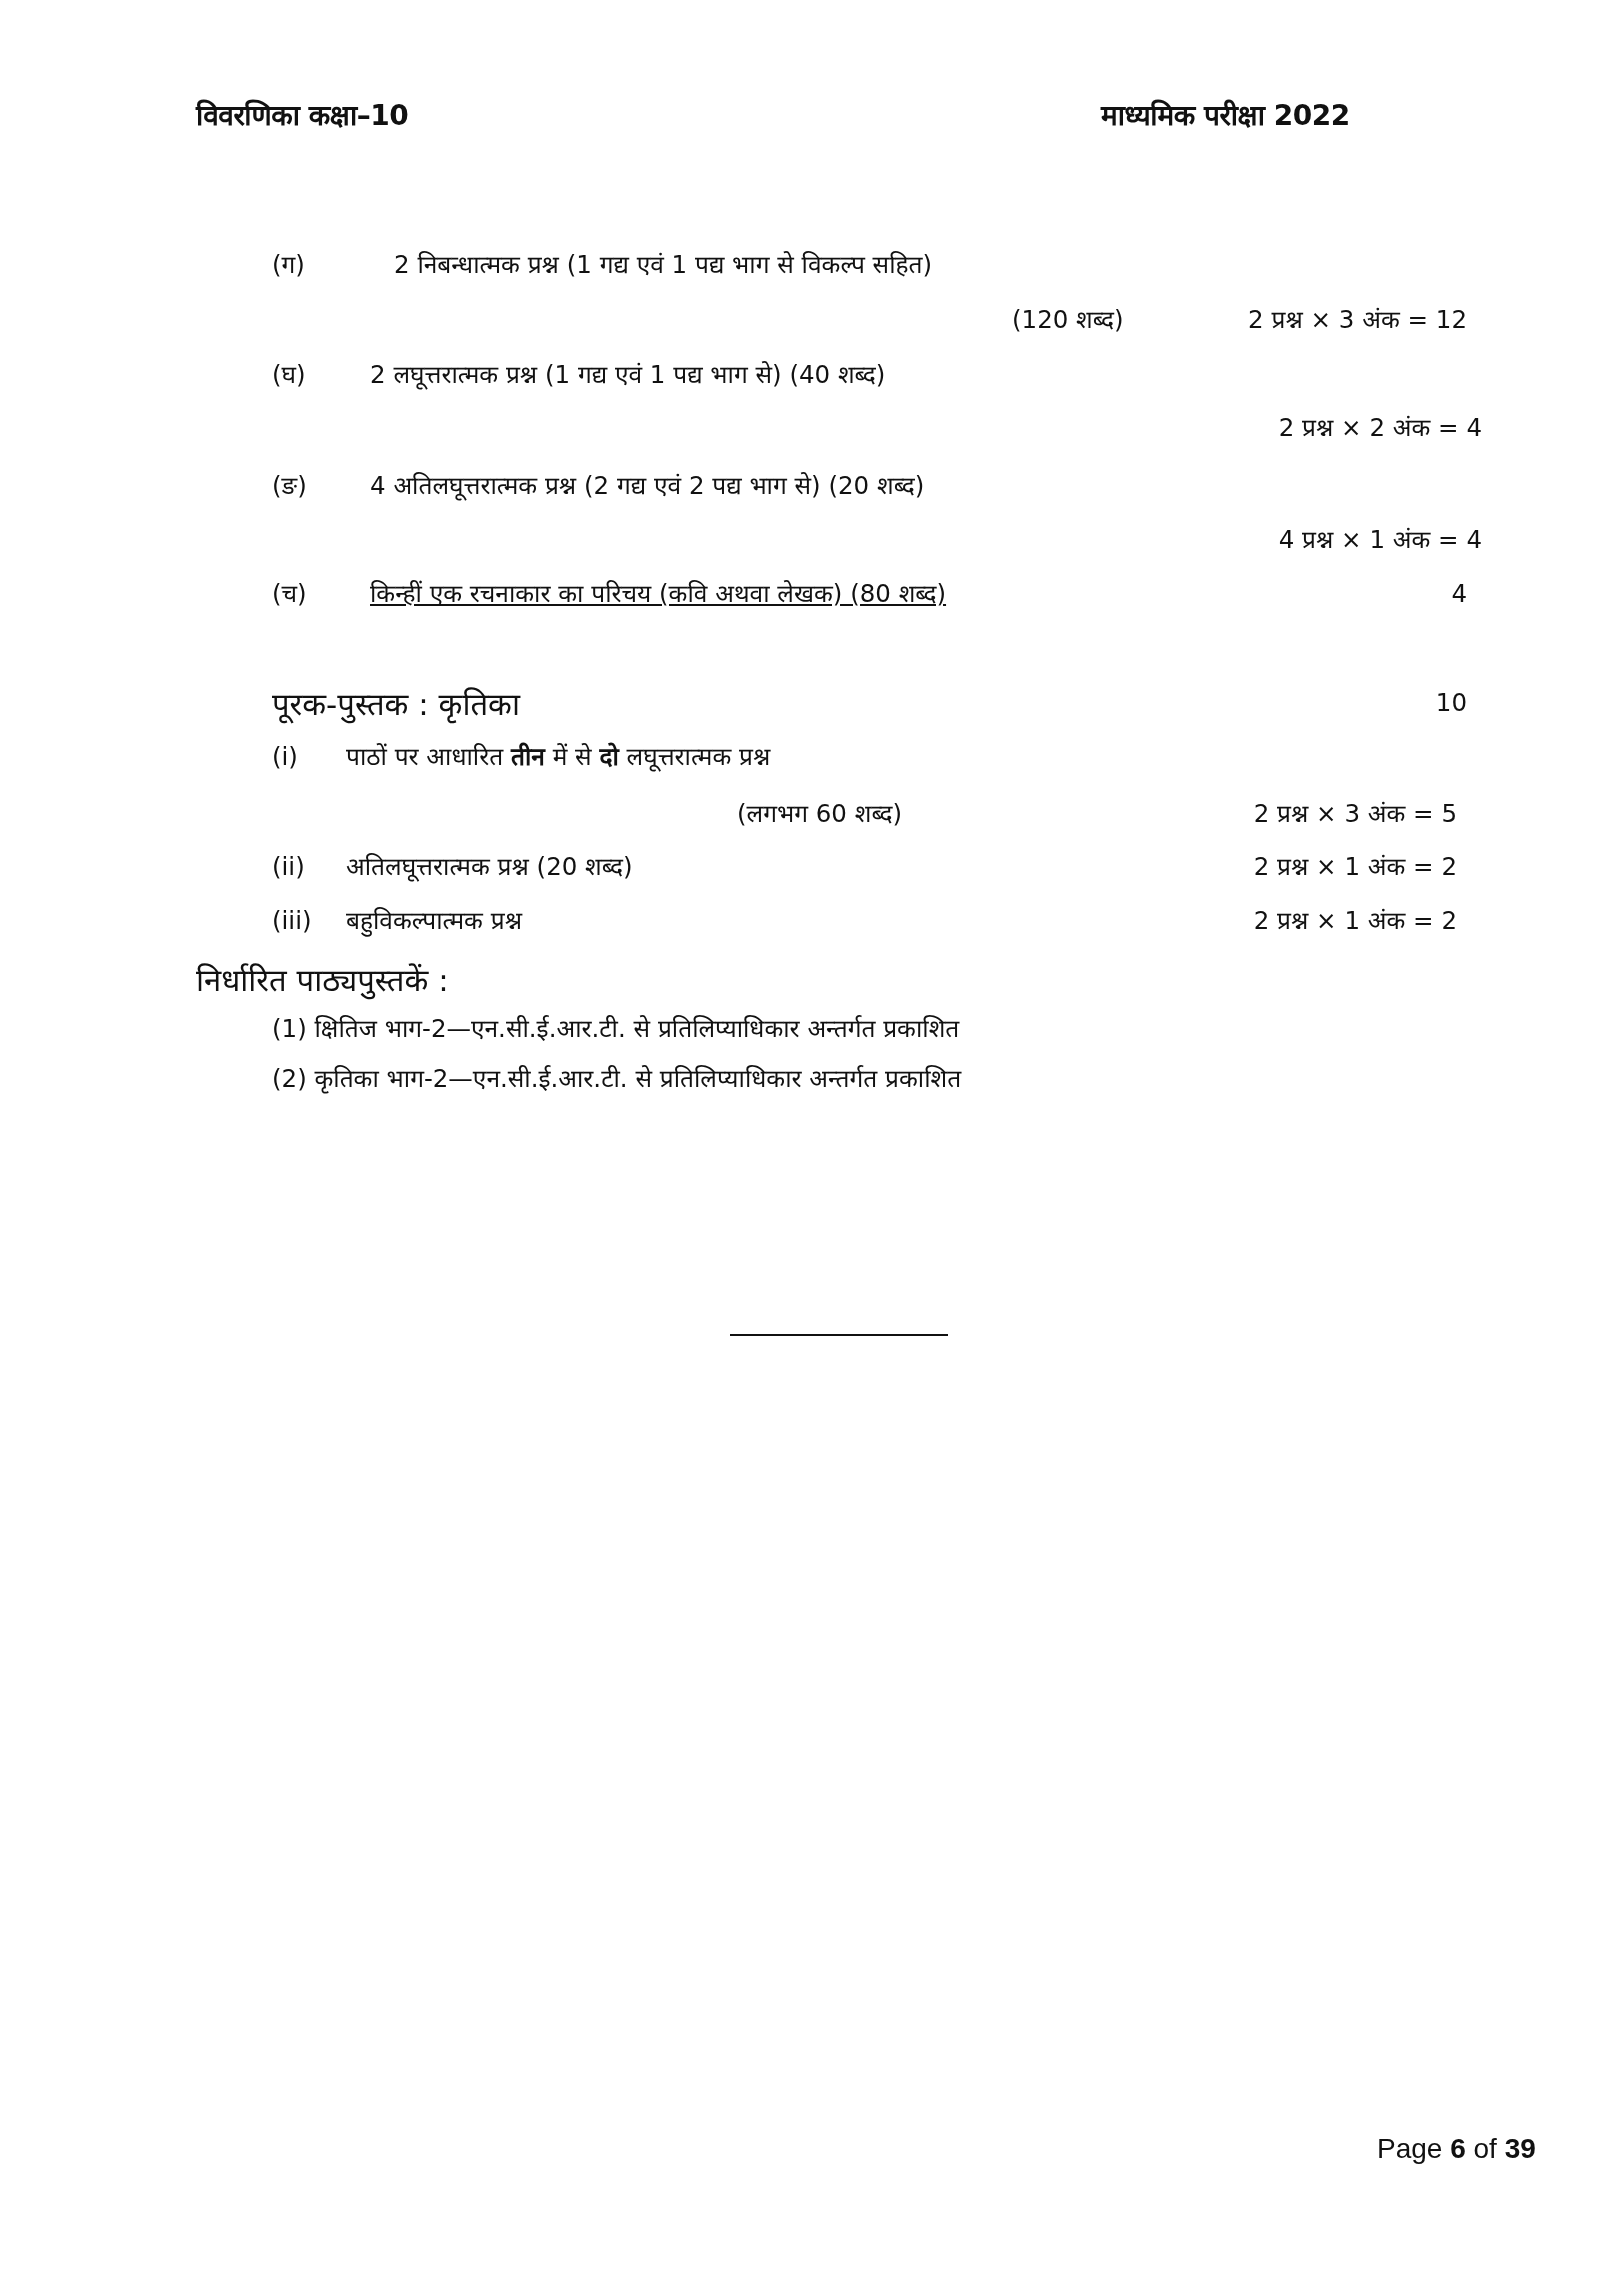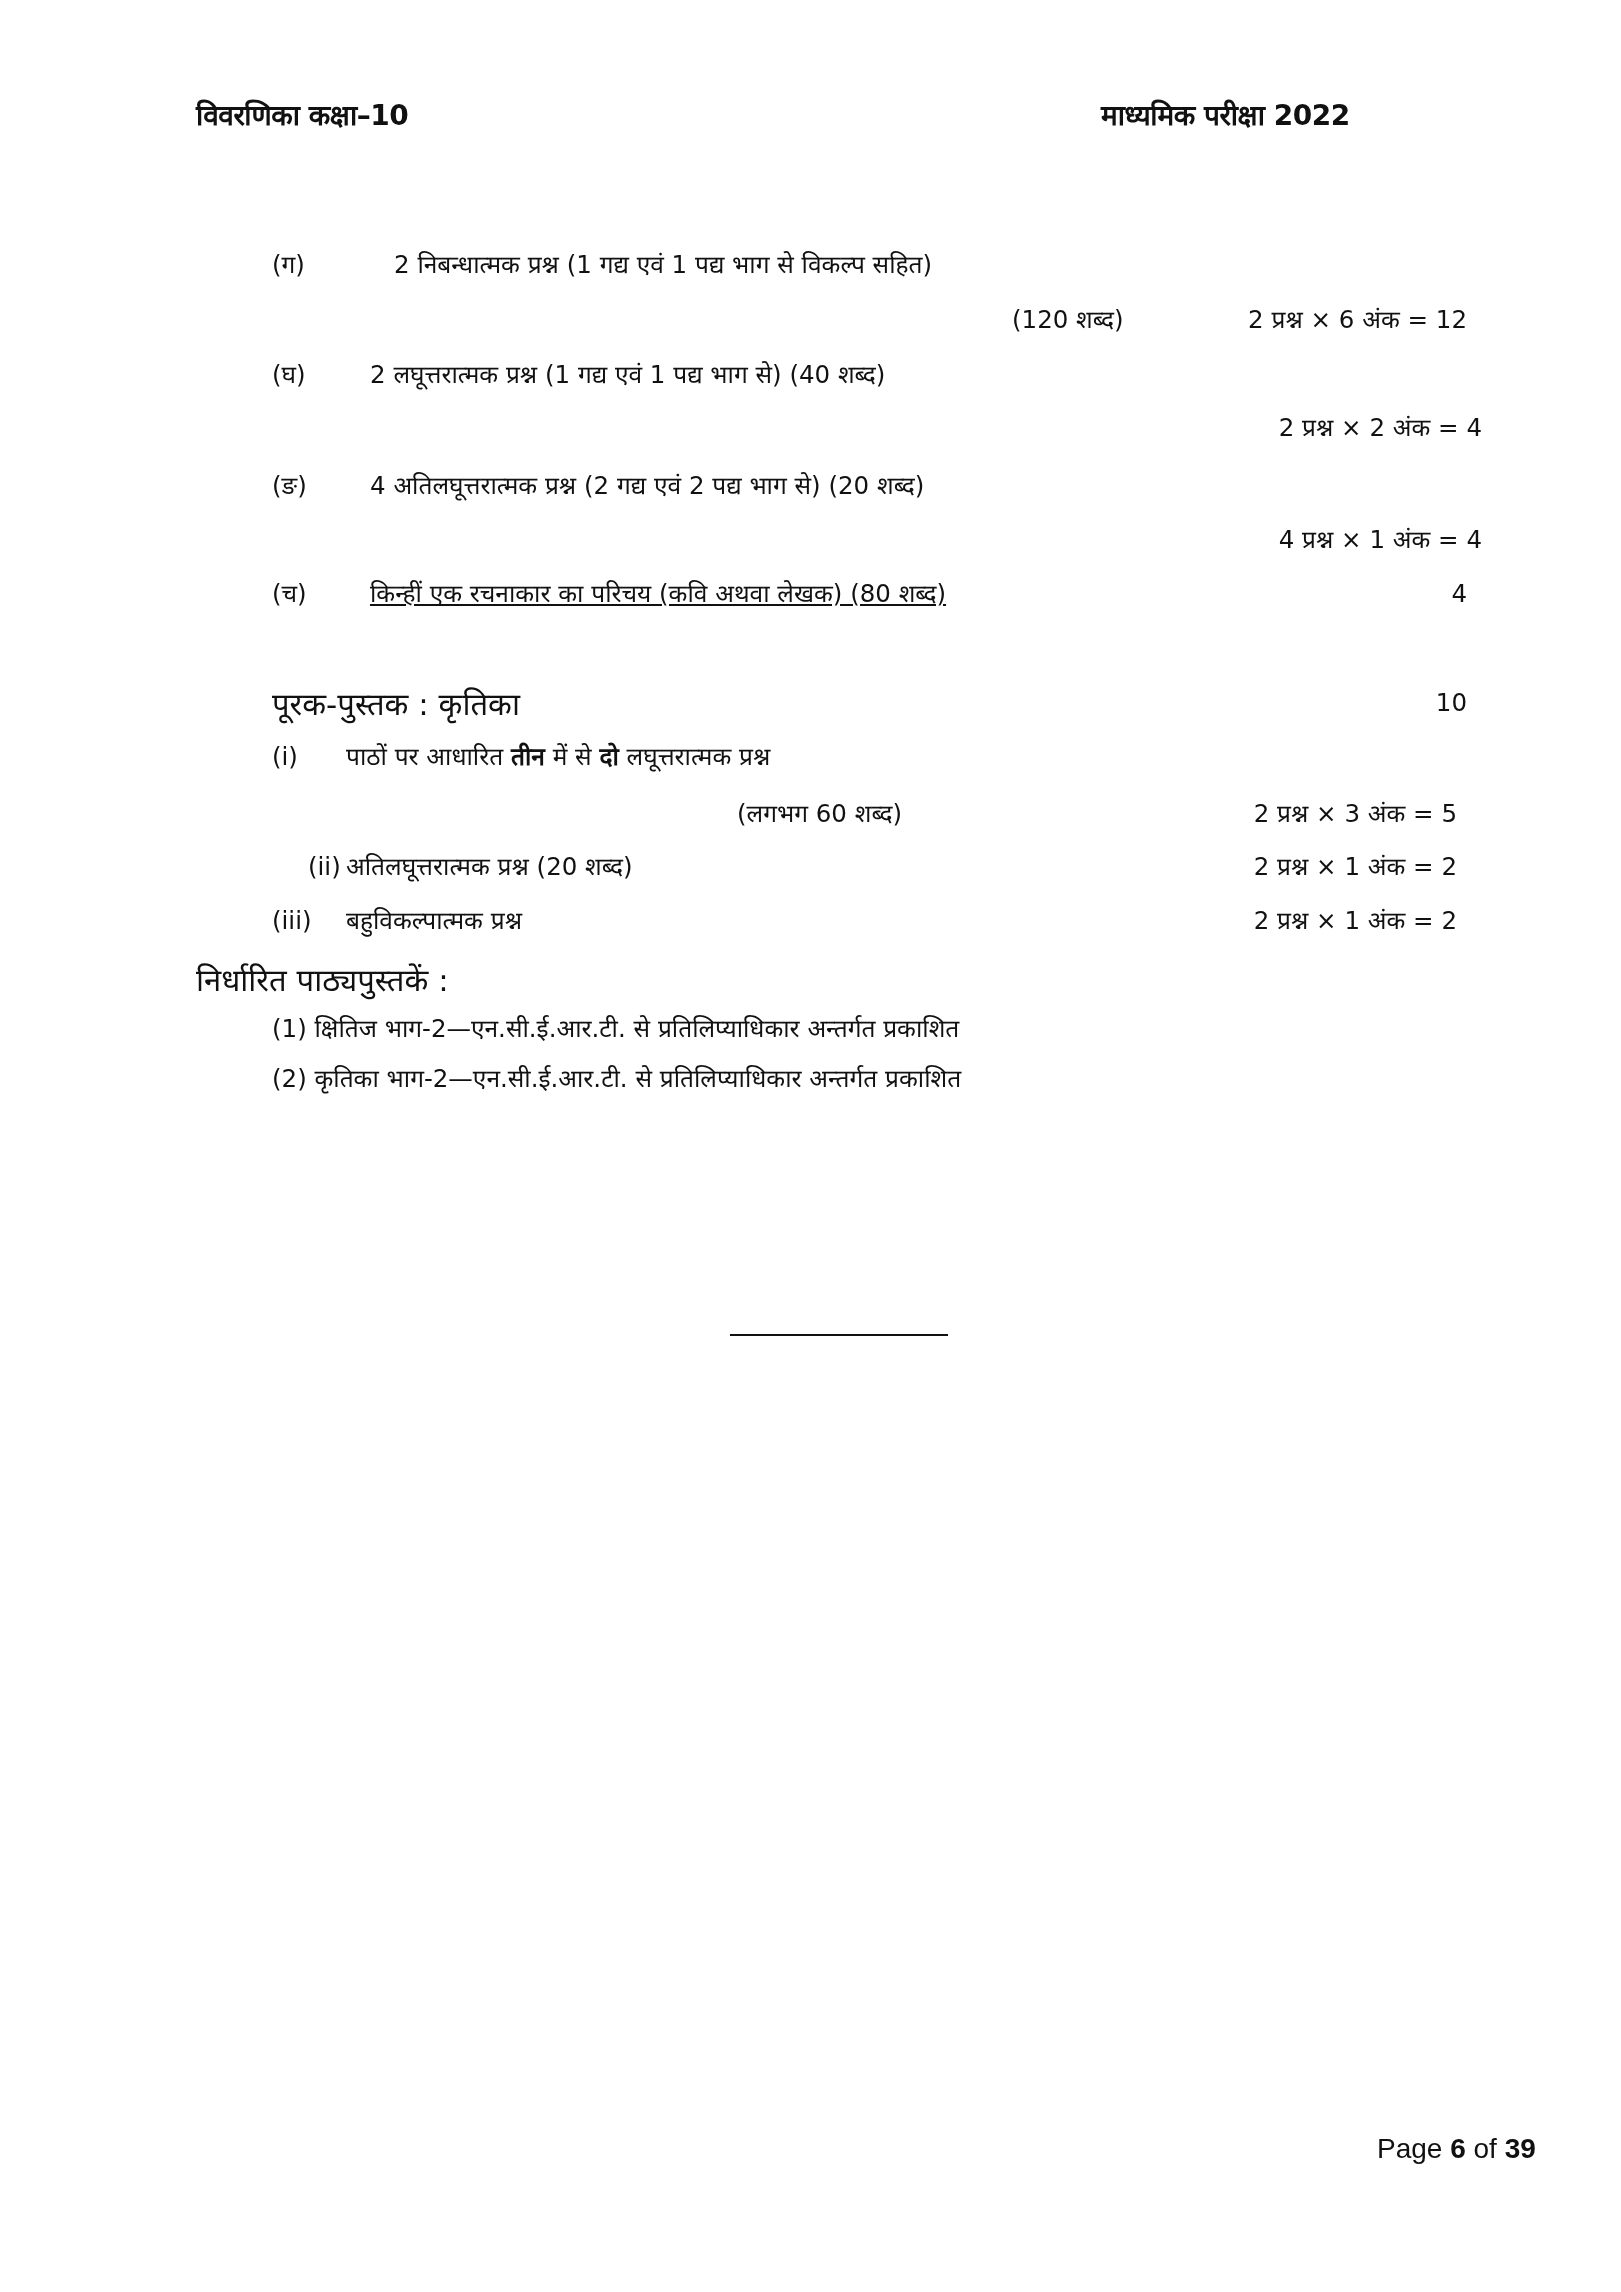--- a/index.html
+++ b/index.html
@@ -19,21 +19,21 @@
   </style>
 </head>
 <body>
 
 <div class="abs hdr" style="left:196px;">विवरणिका कक्षा–10</div>
 <div class="abs hdr" style="left:1101px;">माध्यमिक परीक्षा 2022</div>
 
 <div class="abs txt" style="left:272px; top:253px;">(ग)</div>
 <div class="abs txt" style="left:370px; top:253px;margin-left:24px;">2 निबन्धात्मक प्रश्न (1 गद्य एवं 1 पद्य भाग से विकल्प सहित)</div>
 <div class="abs txt" style="left:1012px; top:308px;">(120 शब्द)</div>
-<div class="abs txt right" style="right:154px; top:308px;">2 प्रश्न × 6 अंक = 12</div>
+<div class="abs txt right" style="right:154px; top:308px;">2 प्रश्न × 3 अंक = 12</div>
 
 <div class="abs txt" style="left:272px; top:363px;">(घ)</div>
 <div class="abs txt" style="left:370px; top:363px;">2 लघूत्तरात्मक प्रश्न (1 गद्य एवं 1 पद्य भाग से) (40 शब्द)</div>
 <div class="abs txt right" style="right:139px; top:416px;">2 प्रश्न × 2 अंक = 4</div>
 
 <div class="abs txt" style="left:272px; top:474px;">(ङ)</div>
 <div class="abs txt" style="left:370px; top:474px;">4 अतिलघूत्तरात्मक प्रश्न (2 गद्य एवं 2 पद्य भाग से) (20 शब्द)</div>
 <div class="abs txt right" style="right:139px; top:528px;">4 प्रश्न × 1 अंक = 4</div>
 
 <div class="abs txt" style="left:272px; top:582px;">(च)</div>
@@ -41,21 +41,21 @@
 <div class="abs txt right" style="right:154px; top:582px;">4</div>
 
 <div class="abs heading" style="left:272px; top:689px;">पूरक-पुस्तक : कृतिका</div>
 <div class="abs txt right" style="right:154px; top:691px;">10</div>
 
 <div class="abs txt" style="left:272px; top:745px;">(i)</div>
 <div class="abs txt" style="left:346px; top:745px;"><span>पाठों पर आधारित </span><span class="bold">तीन</span><span> में से </span><span class="bold">दो</span><span> लघूत्तरात्मक  प्रश्न</span></div>
 <div class="abs txt" style="left:737px; top:802px;">(लगभग 60 शब्द)</div>
 <div class="abs txt right" style="right:164px; top:802px;">2 प्रश्न × 3 अंक = 5</div>
 
-<div class="abs txt" style="left:272px; top:855px;margin-left:36px;">(ii)</div>
+<div class="abs txt" style="left:272px; top:855px;">(ii)</div>
 <div class="abs txt" style="left:346px; top:855px;">अतिलघूत्तरात्मक प्रश्न (20 शब्द)</div>
 <div class="abs txt right" style="right:164px; top:855px;">2 प्रश्न × 1 अंक = 2</div>
 
 <div class="abs txt" style="left:272px; top:909px;">(iii)</div>
 <div class="abs txt" style="left:346px; top:909px;">बहुविकल्पात्मक प्रश्न</div>
 <div class="abs txt right" style="right:164px; top:909px;">2 प्रश्न × 1 अंक = 2</div>
 
 <div class="abs heading" style="left:196px; top:957px;margin-top:8px;">निर्धारित पाठ्यपुस्तकें :</div>
 <div class="abs txt" style="left:272px; top:1017px;">(1) क्षितिज भाग-2—एन.सी.ई.आर.टी. से प्रतिलिप्याधिकार अन्तर्गत प्रकाशित</div>
 <div class="abs txt" style="left:272px; top:1067px;text-align:center;">(2) कृतिका भाग-2—एन.सी.ई.आर.टी. से प्रतिलिप्याधिकार अन्तर्गत प्रकाशित</div>

